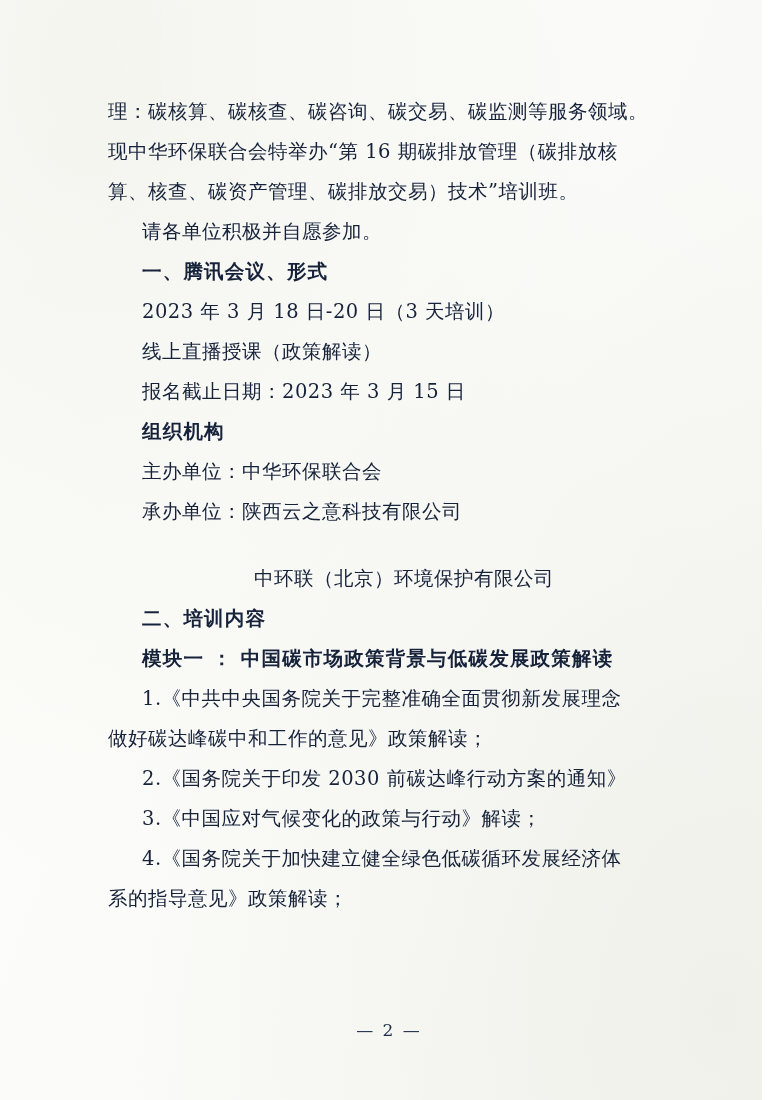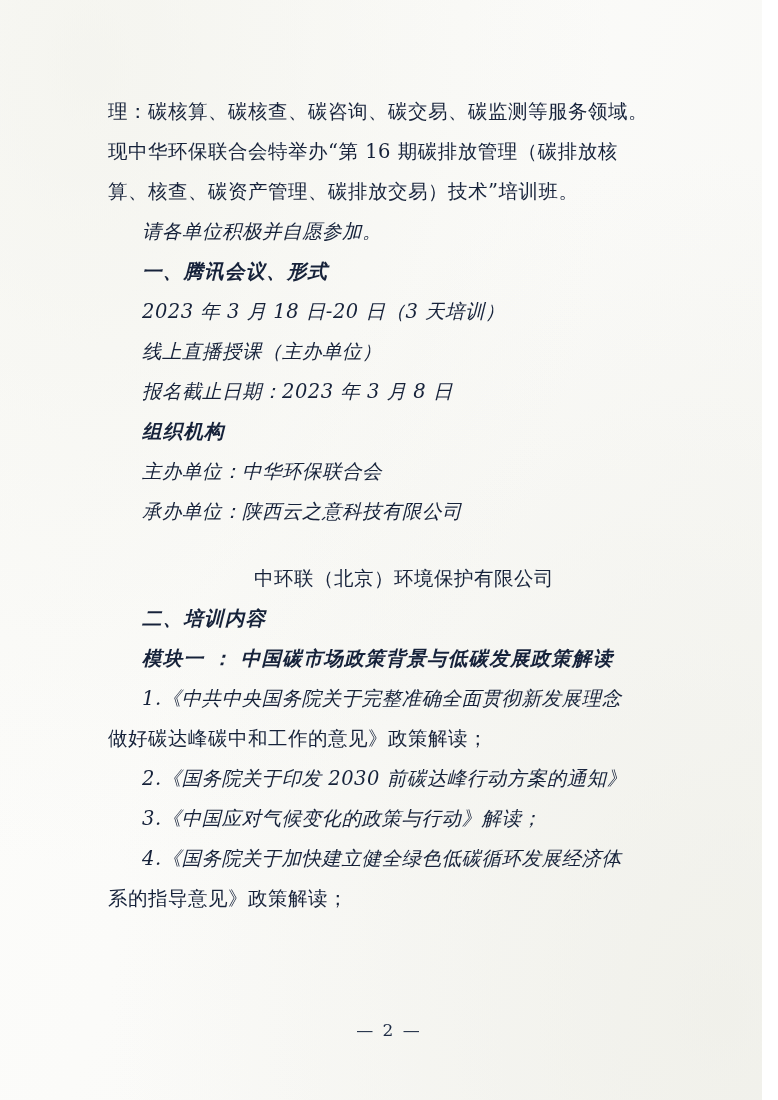--- a/index.html
+++ b/index.html
@@ -37,21 +37,21 @@
     top: 92px;
     width: 570px;
   }
   .line {
     font-size: 19.5px;
     line-height: 40px;
     letter-spacing: 0.5px;
     color: #16223a;
     white-space: nowrap;
   }
-  .indent-para { padding-left: 34px; font-style: italic; }
+  .indent-para { padding-left: 34px; }
   .indent-deep { padding-left: 146px; margin-top: 27px; }
   .bold {
     font-weight: bold;
     letter-spacing: 1.2px;
   }
   .footer {
     position: absolute;
     left: 0;
     top: 1020px;
     width: 778px;
@@ -69,22 +69,22 @@
   <div class="content">
 
     <div class="line">理：碳核算、碳核查、碳咨询、碳交易、碳监测等服务领域。</div>
     <div class="line">现中华环保联合会特举办“第 16 期碳排放管理（碳排放核</div>
     <div class="line">算、核查、碳资产管理、碳排放交易）技术”培训班。</div>
 
     <div class="line indent-para">请各单位积极并自愿参加。</div>
 
     <div class="line indent-para bold">一、腾讯会议、形式</div>
     <div class="line indent-para">2023 年 3 月 18 日-20 日（3 天培训）</div>
-    <div class="line indent-para">线上直播授课（主办单位）</div>
-    <div class="line indent-para">报名截止日期：2023 年 3 月 8 日</div>
+    <div class="line indent-para">线上直播授课（政策解读）</div>
+    <div class="line indent-para">报名截止日期：2023 年 3 月 15 日</div>
 
     <div class="line indent-para bold">组织机构</div>
     <div class="line indent-para">主办单位：中华环保联合会</div>
     <div class="line indent-para">承办单位：陕西云之意科技有限公司</div>
     <div class="line indent-deep">中环联（北京）环境保护有限公司</div>
 
     <div class="line indent-para bold">二、培训内容</div>
     <div class="line indent-para bold">模块一 ： 中国碳市场政策背景与低碳发展政策解读</div>
 
     <div class="line indent-para">1.《中共中央国务院关于完整准确全面贯彻新发展理念</div>

